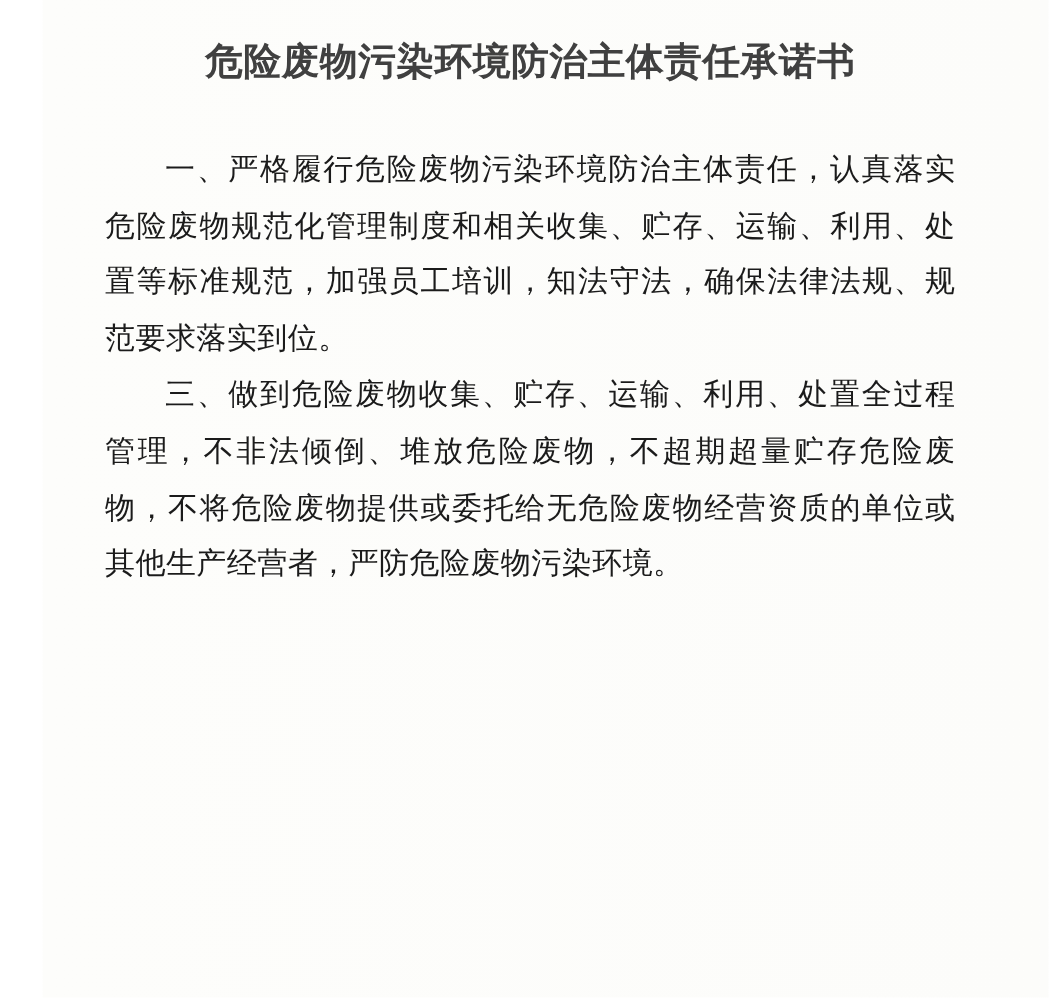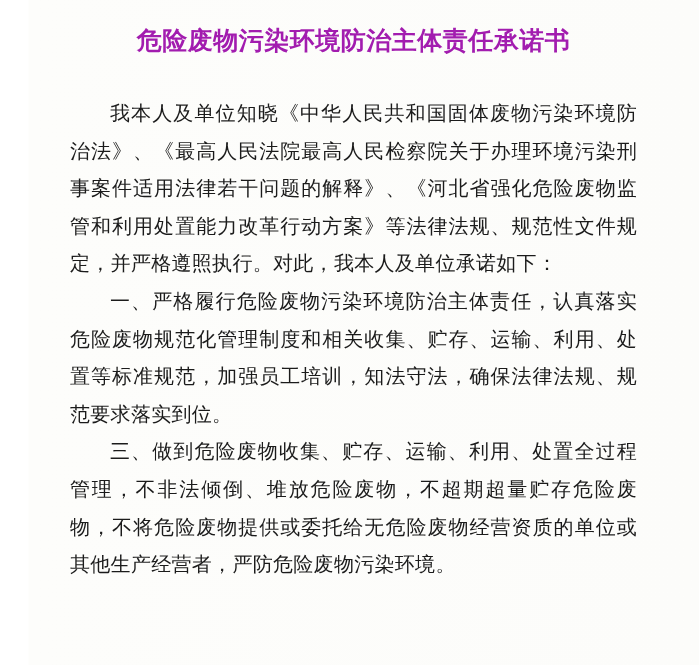--- a/index.html
+++ b/index.html
@@ -19,21 +19,21 @@
     padding: 18px 62px 0 70px;
     font-family: "Liberation Serif", "DejaVu Serif", serif;
     color: #1b1b1b;
   }
   .title {
     margin: 6px 0 38px 0;
     text-align: center;
     font-size: 25px;
     font-weight: 700;
     letter-spacing: 0.5px;
-    color: #a21caf;
+    color: #404040;
     font-family: "Liberation Serif", "DejaVu Serif", serif;
   }
   .doc-body {
     width: 100%;
   }
   .para {
     margin: 0;
     font-size: 20px;
     line-height: 37.6px;
     text-align: justify;
@@ -42,17 +42,16 @@
     letter-spacing: 0.3px;
     word-break: break-all;
   }
 </style>
 </head>
 <body>
 
 <div class="page">
   <h1 class="title">危险废物污染环境防治主体责任承诺书</h1>
   <div class="doc-body">
-    <p class="para">我本人及单位知晓《中华人民共和国固体废物污染环境防治法》、《最高人民法院最高人民检察院关于办理环境污染刑事案件适用法律若干问题的解释》、《河北省强化危险废物监管和利用处置能力改革行动方案》等法律法规、规范性文件规定，并严格遵照执行。对此，我本人及单位承诺如下：</p>
     <p class="para">一、严格履行危险废物污染环境防治主体责任，认真落实危险废物规范化管理制度和相关收集、贮存、运输、利用、处置等标准规范，加强员工培训，知法守法，确保法律法规、规范要求落实到位。</p>
     <p class="para">三、做到危险废物收集、贮存、运输、利用、处置全过程管理，不非法倾倒、堆放危险废物，不超期超量贮存危险废物，不将危险废物提供或委托给无危险废物经营资质的单位或其他生产经营者，严防危险废物污染环境。</p>
   </div>
 </div>
 
 </body></html>

